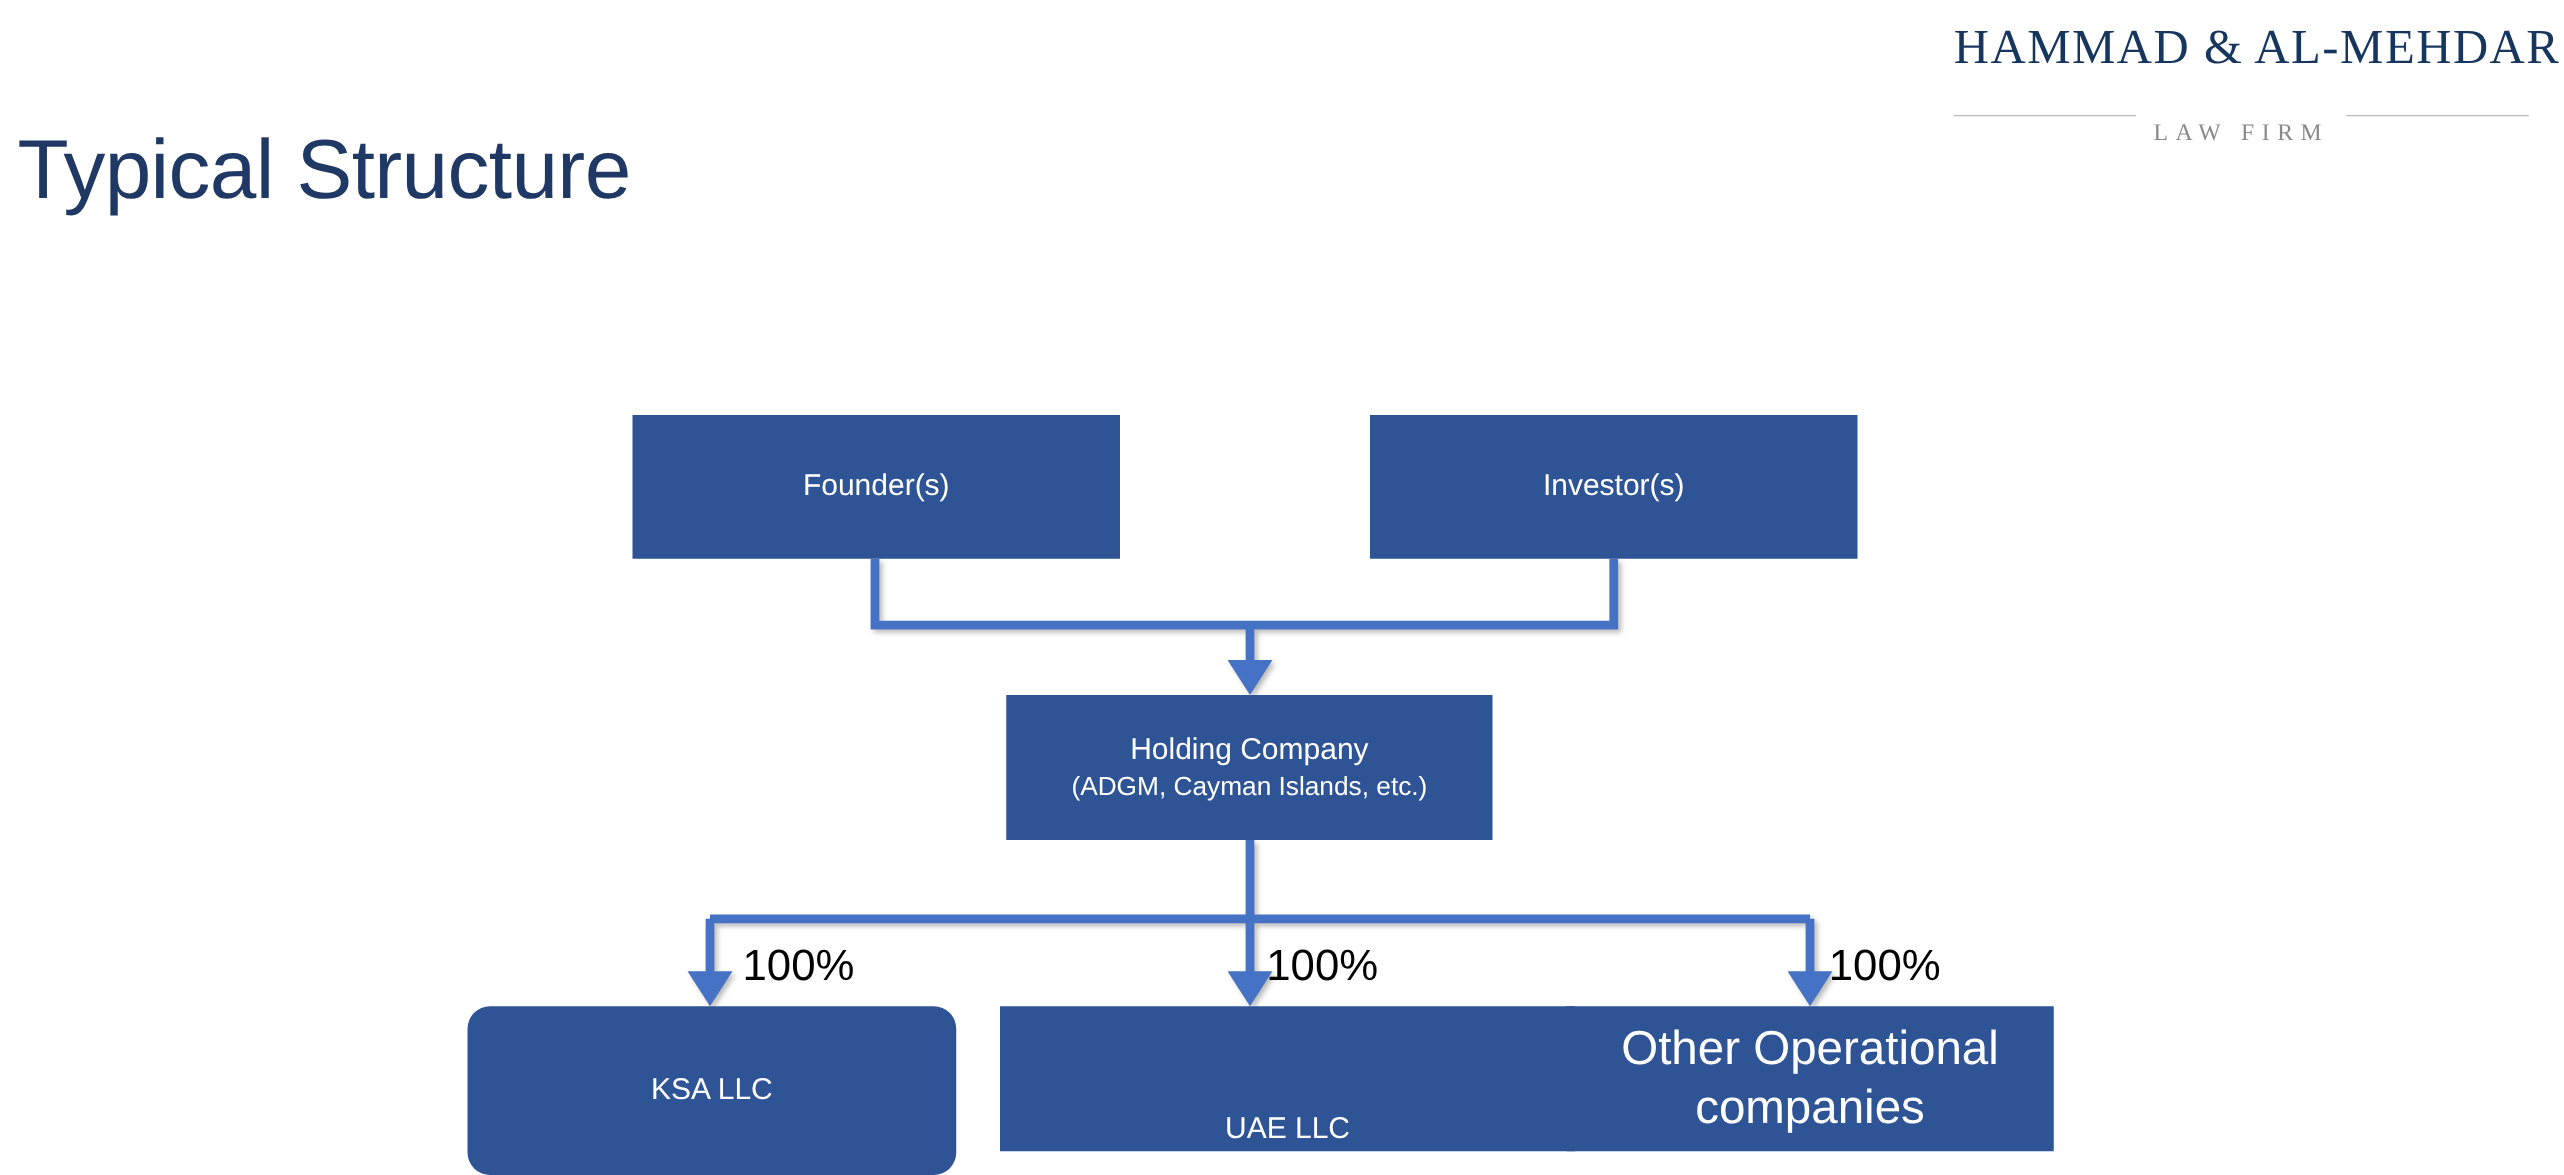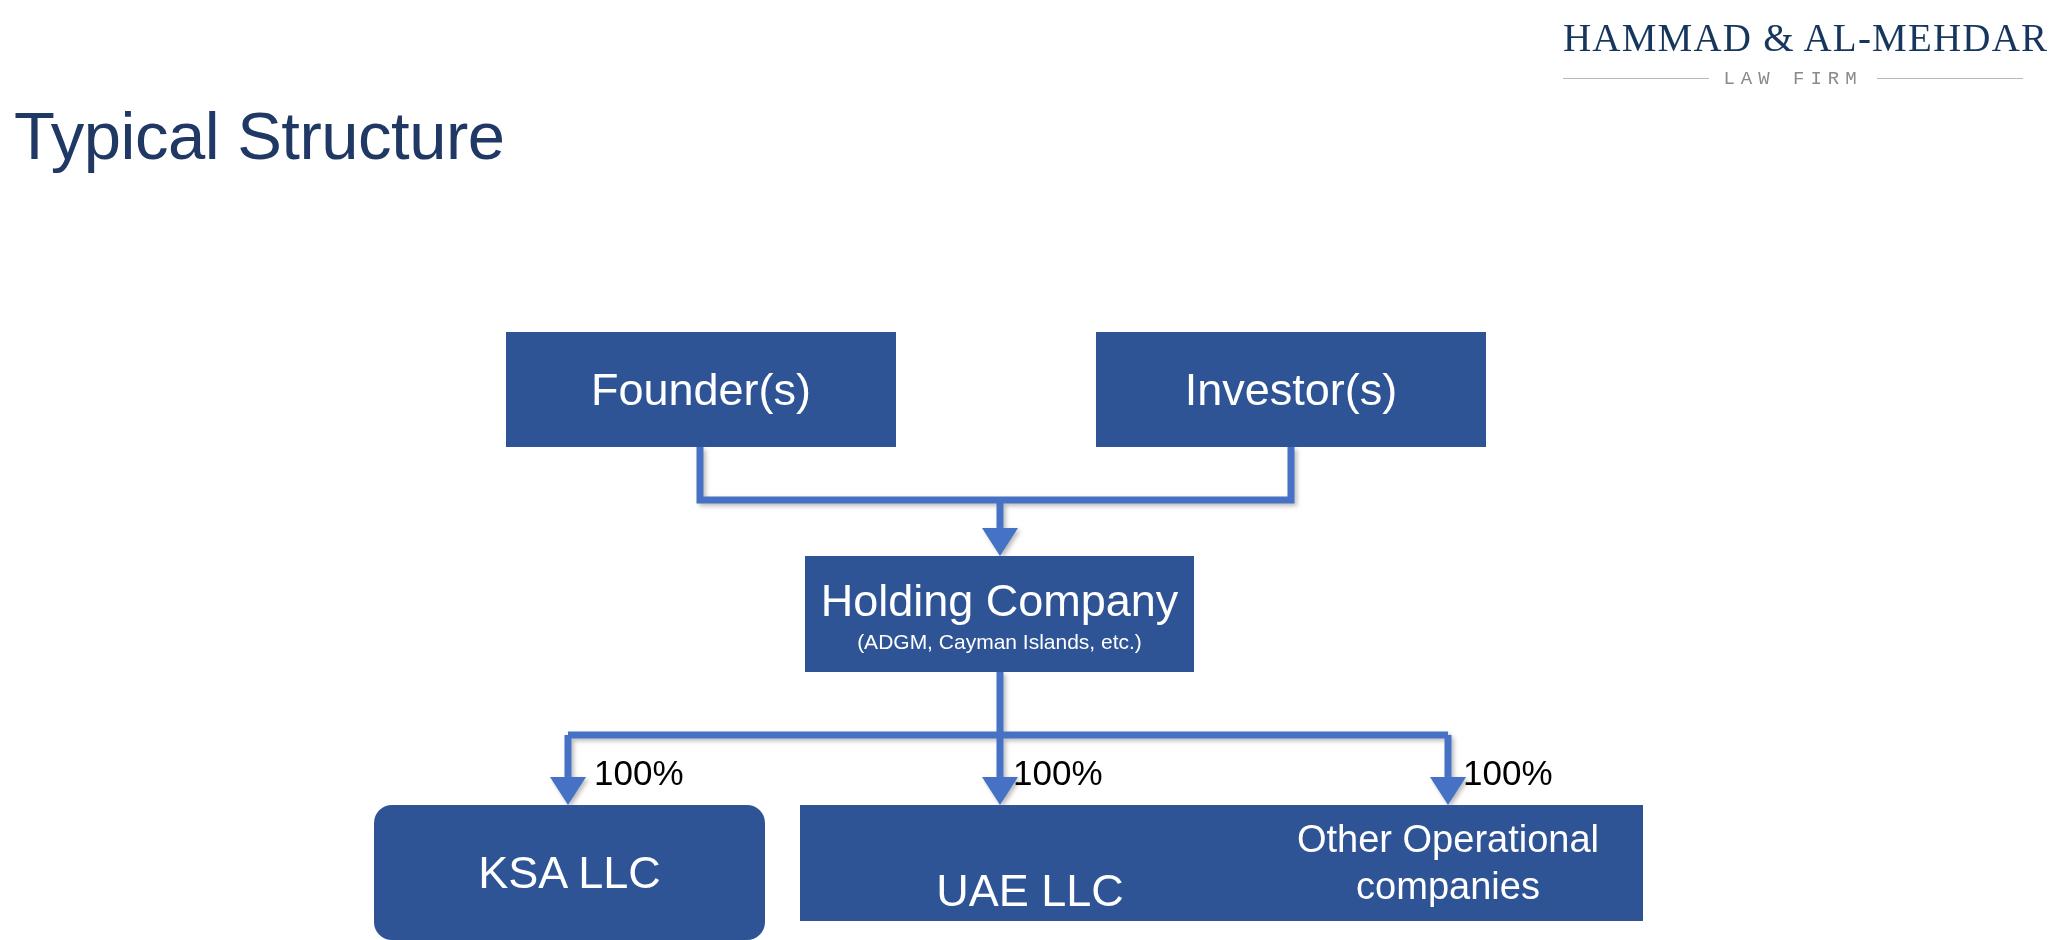--- a/index.html
+++ b/index.html
@@ -42,25 +42,26 @@
     justify-content: center;
     margin-top: 9px;
     gap: 14px;
   }
   .logo-rule {
     flex: 1 1 auto;
     height: 1px;
     background: #b9b9b9;
   }
   #logo-sub {
-    font-family: Liberation Mono, monospace;
+    font-family: Liberation Serif, serif;
     font-size: 19px;
     letter-spacing: 6px;
     color: #8a8a8a;
     white-space: nowrap;
+    margin-top: 28px;
   }
 
   
   #page-title {
     position: absolute;
     left: 14px;
     top: 102px;
     font-size: 67px;
     font-weight: 400;
     color: #1F3864;
@@ -76,21 +77,21 @@
     color: #ffffff;
     display: flex;
     flex-direction: column;
     align-items: center;
     justify-content: center;
     text-align: center;
     box-sizing: border-box;
     padding: 4px 10px;
   }
   .node .node-title {
-    font-size: 45px;
+    font-size: 24px;
     line-height: 1.18;
     font-weight: 400;
   }
   .node .node-sub {
     font-size: 21px;
     line-height: 1.2;
     font-weight: 400;
     margin-top: 2px;
   }
   .node.two-line .node-title {

